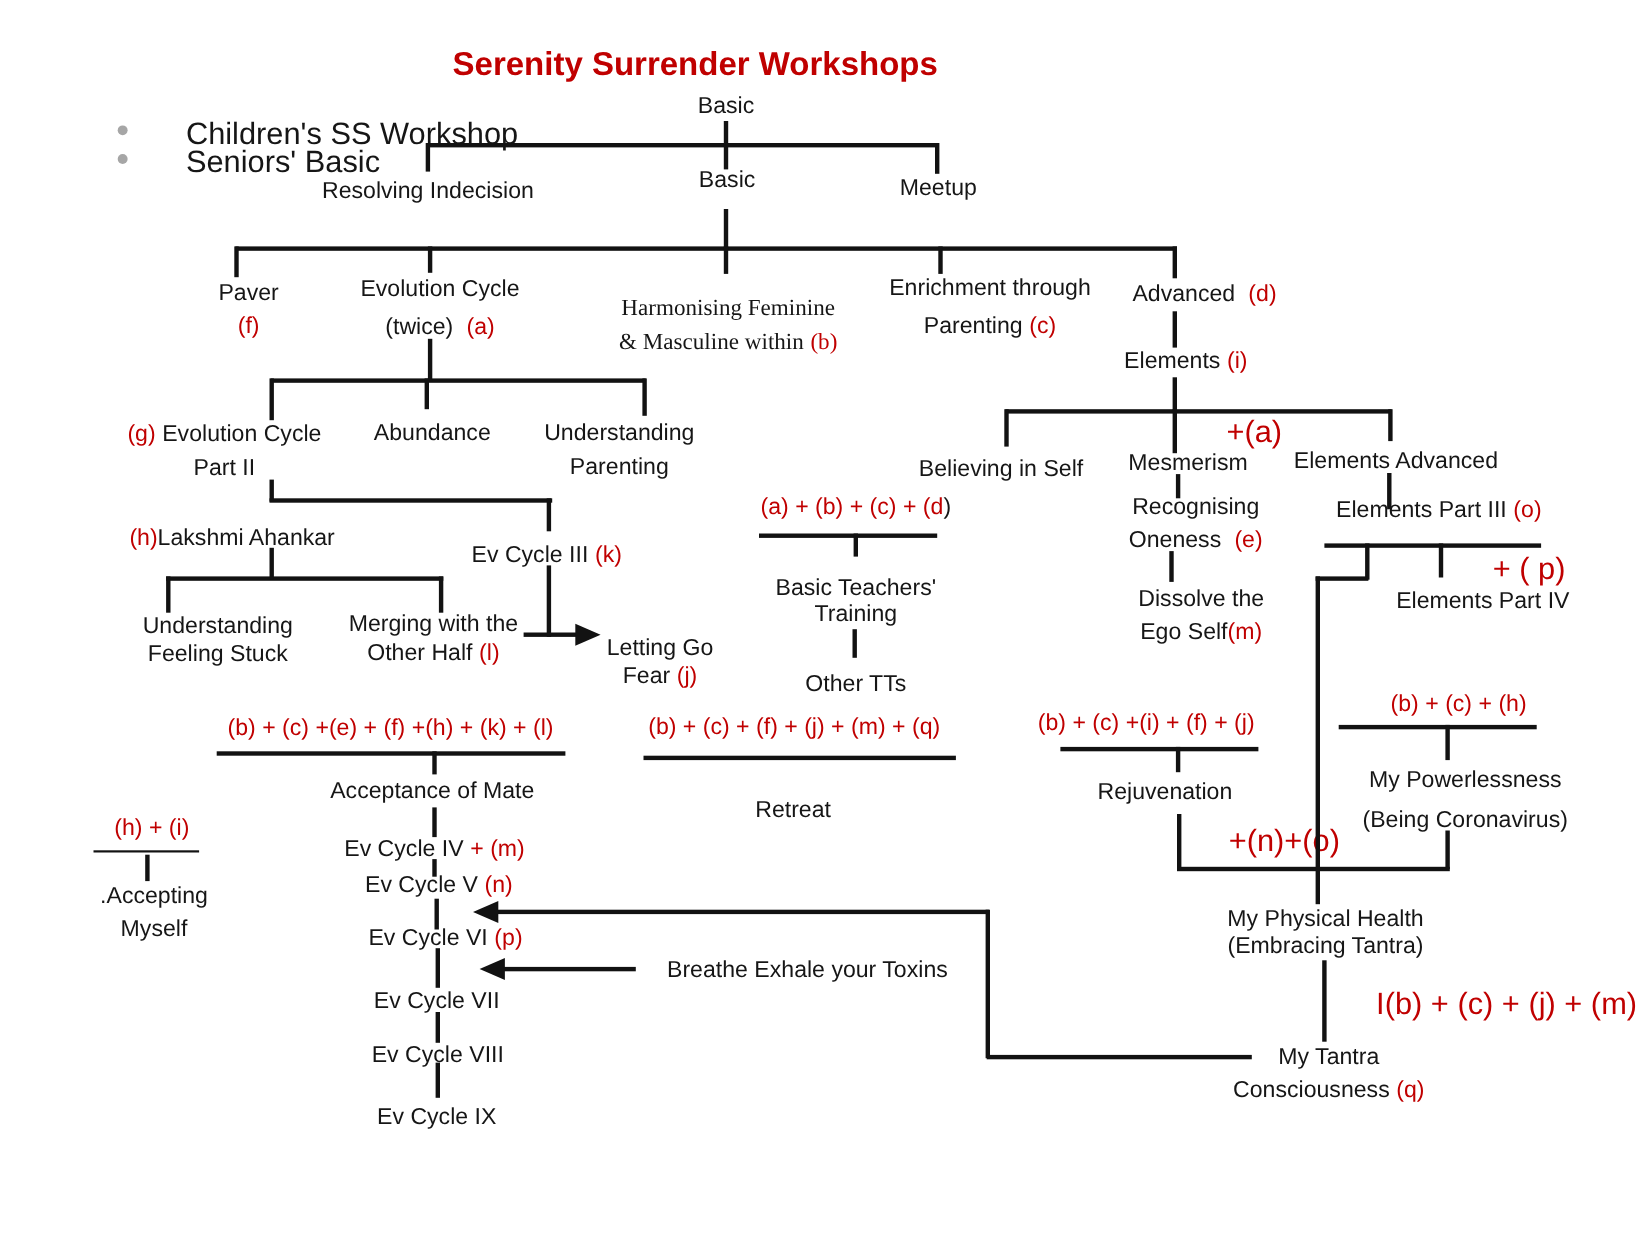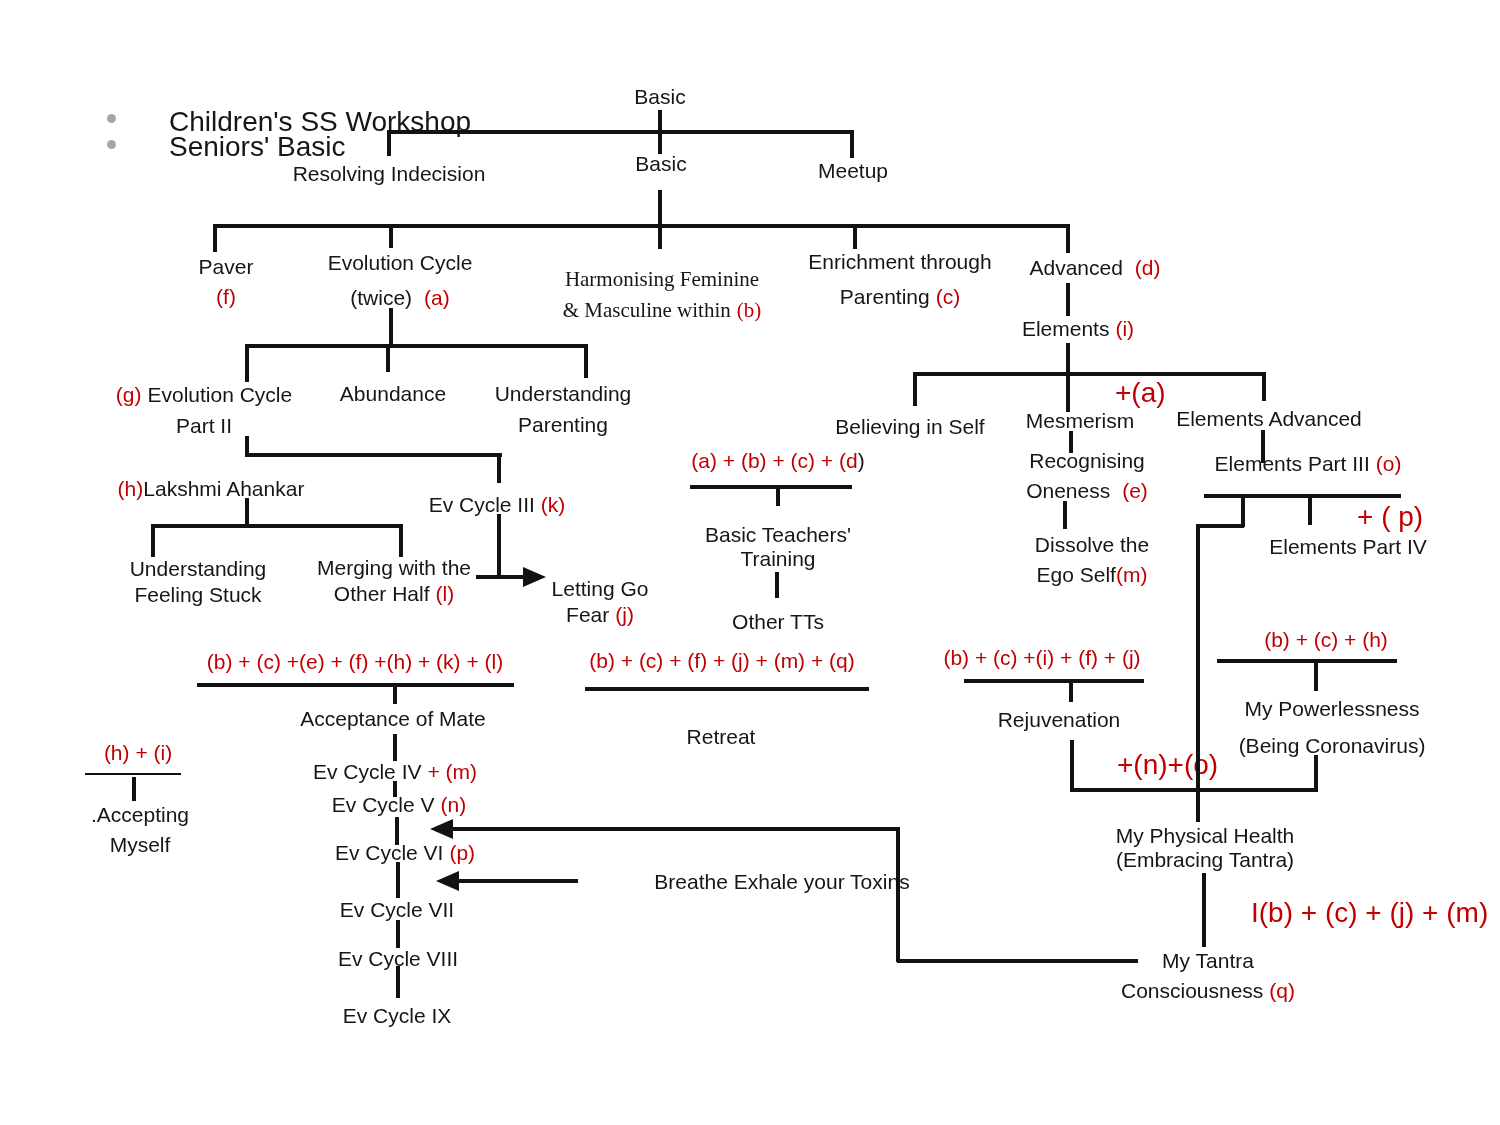--- a/index.html
+++ b/index.html
@@ -20,20 +20,21 @@
         border-bottom:10px solid transparent;border-left:23px solid #121212;}
   .dot{position:absolute;width:9px;height:9px;border-radius:50%;background:#a6a6a6;}
   #title{position:absolute;left:632px;top:42px;transform:translateX(-50%);
          font-size:30px;font-weight:bold;color:#c00000;white-space:nowrap;}
 </style>
 </head>
 <body>
 
 <div id="canvas">
 
+  <div id="title">Serenity Surrender Workshops</div>
 
   <span class="dot" style="left:107px;top:114px;"></span>
   <span class="dot" style="left:107px;top:140px;"></span>
   <div class="lbl-l" style="left:130px;top:107px;">Children's SS Workshop</div>
   <div class="lbl-l" style="left:130px;top:132px;">Seniors' Basic</div>
 
   <div class="lbl" style="left:660px;top:82px;">Basic</div>
   <div class="lbl" style="left:389px;top:159px;">Resolving Indecision</div>
   <div class="lbl" style="left:661px;top:149px;">Basic</div>
   <div class="lbl" style="left:853px;top:156px;">Meetup</div>
@@ -141,21 +142,21 @@
   <div class="lbl" style="left:397px;top:895px;">Ev Cycle VII</div>
   <div class="lbl" style="left:398px;top:944px;">Ev Cycle VIII</div>
   <div class="lbl" style="left:397px;top:1001px;">Ev Cycle IX</div>
 
   <div class="lbl red" style="left:138px;top:738px;">(h) + (i)</div>
   <div class="lbl" style="left:140px;top:800px;">
     <div>.Accepting</div>
     <div>Myself</div>
   </div>
 
-  <div class="lbl" style="left:734px;top:867px;margin-left:48px;">Breathe Exhale your Toxins</div>
+  <div class="lbl" style="left:734px;top:867px;">Breathe Exhale your Toxins</div>
   <div class="lbl" style="left:1205px;top:824px;line-height:24px;">
     <div>My Physical Health</div>
     <div>(Embracing Tantra)</div>
   </div>
   <div class="lbl-l" style="left:1212px;top:898px;"><span class="red">I(b) + (c) + (j) + (m)</span></div>
   <div class="lbl" style="left:1208px;top:946px;">
     <div>My Tantra</div>
     <div><span>Consciousness</span><span class="red g">(q)</span></div>
   </div>
 

